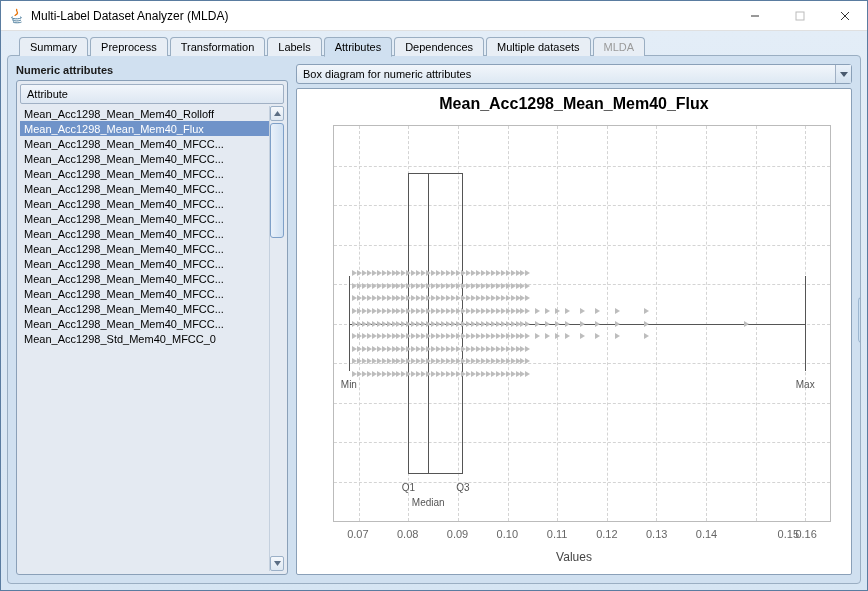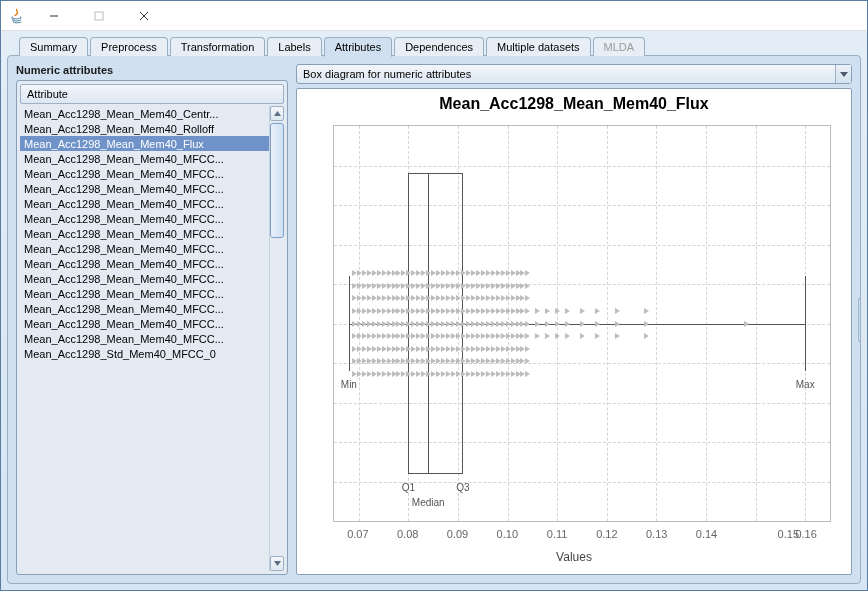--- a/index.html
+++ b/index.html
@@ -294,20 +294,21 @@
 
   <div class="titlebar">
     <span class="titlebar-icon">
       <svg viewBox="0 0 16 16" width="16" height="16">
         <path d="M8 1 C6 3 10 4 8 6 C7 7 6 7 6 8" stroke="#e76f00" stroke-width="1.3" fill="none"></path>
         <path d="M4 9 C2 9 2 10 4 10.5 C7 11 10 11 12 10 C13 9.5 12 9 11 9" stroke="#5382a1" stroke-width="1" fill="none"></path>
         <path d="M4.5 11.5 C3 11.5 3 12.3 5 12.7 C8 13.2 11 12.8 12 12" stroke="#5382a1" stroke-width="1" fill="none"></path>
         <path d="M5 13.7 C3.5 13.7 4 14.5 6 14.7 C9 15 12 14.5 12.5 14" stroke="#5382a1" stroke-width="1" fill="none"></path>
       </svg>
     </span>
+    <div class="titlebar-title">Multi-Label Dataset Analyzer (MLDA)</div>
     <div class="titlebar-btn">
       <svg width="10" height="10">
           <line x1="1" y1="5" x2="9" y2="5" stroke="currentColor" stroke-width="1"></line>
         </svg>
     </div>
     <div class="titlebar-btn disabled">
       <svg width="10" height="10">
           <rect x="1" y="1" width="8" height="8" stroke="currentColor" fill="none" stroke-width="1"></rect>
         </svg>
     </div>
@@ -334,21 +335,20 @@
 
     <div class="tabpanel" style="position:relative;">
       <div class="virt-drag"></div>
 
       <div class="left-col">
         <div class="section-title">Numeric attributes</div>
         <div class="list-wrap">
           <div class="list-header">Attribute</div>
           <div class="list-body">
             <div class="list-items" id="attrlist">
-                <div class="list-item">Mean_Acc1298_Mean_Mem40_Centr...</div>
                 <div class="list-item">Mean_Acc1298_Mean_Mem40_Rolloff</div>
                 <div class="list-item selected">Mean_Acc1298_Mean_Mem40_Flux</div>
                 <div class="list-item">Mean_Acc1298_Mean_Mem40_MFCC...</div>
                 <div class="list-item">Mean_Acc1298_Mean_Mem40_MFCC...</div>
                 <div class="list-item">Mean_Acc1298_Mean_Mem40_MFCC...</div>
                 <div class="list-item">Mean_Acc1298_Mean_Mem40_MFCC...</div>
                 <div class="list-item">Mean_Acc1298_Mean_Mem40_MFCC...</div>
                 <div class="list-item">Mean_Acc1298_Mean_Mem40_MFCC...</div>
                 <div class="list-item">Mean_Acc1298_Mean_Mem40_MFCC...</div>
                 <div class="list-item">Mean_Acc1298_Mean_Mem40_MFCC...</div>

